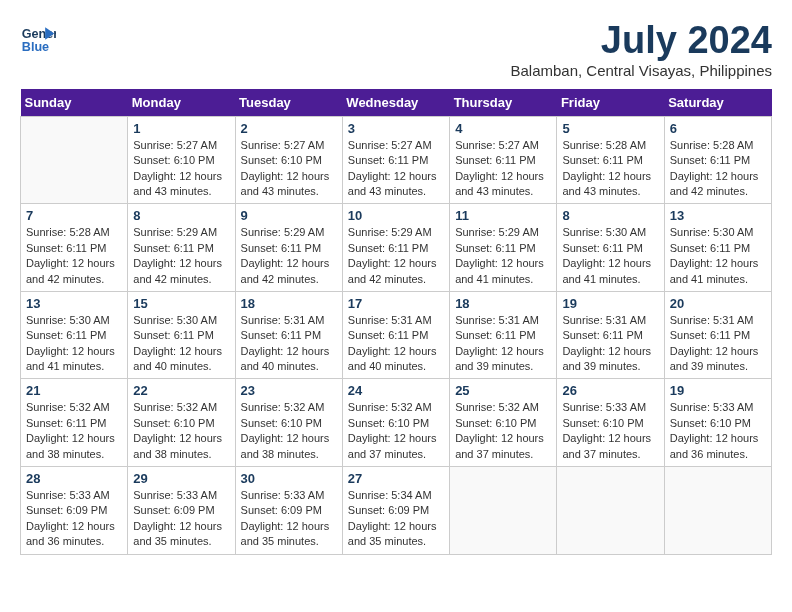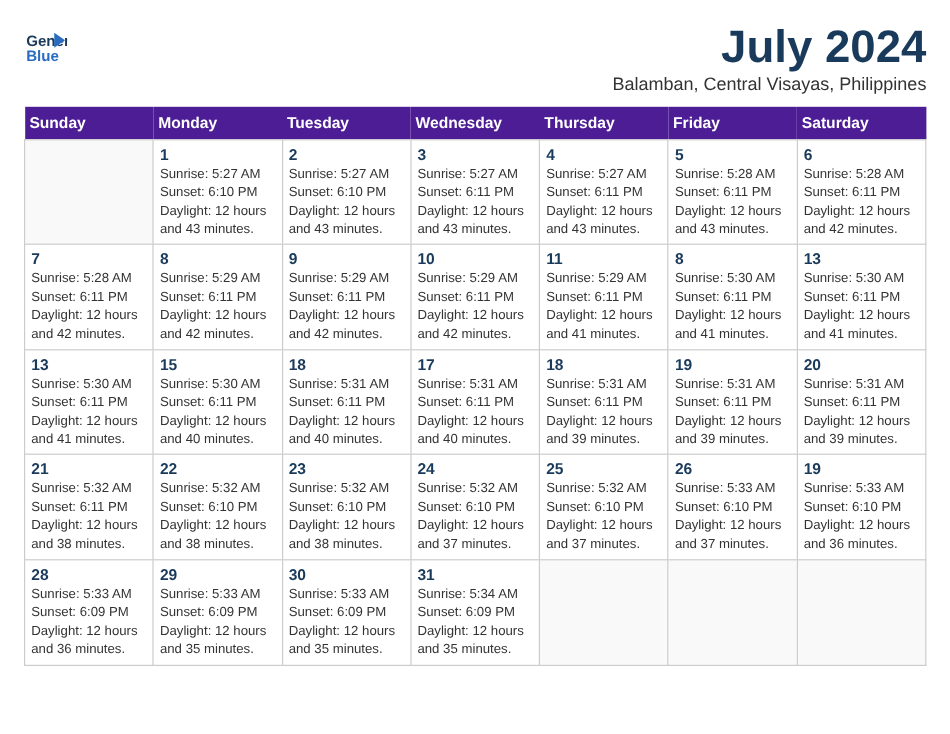--- a/index.html
+++ b/index.html
@@ -234,21 +234,21 @@
         </td>
         <td>
           <span class="day-num">29</span>
           <div class="day-info">Sunrise: 5:33 AM<br>Sunset: 6:09 PM<br>Daylight: 12 hours<br>and 35 minutes.</div>
         </td>
         <td>
           <span class="day-num">30</span>
           <div class="day-info">Sunrise: 5:33 AM<br>Sunset: 6:09 PM<br>Daylight: 12 hours<br>and 35 minutes.</div>
         </td>
         <td>
-          <span class="day-num">31</span>
+          <span class="day-num">27</span>
           <div class="day-info">Sunrise: 5:34 AM<br>Sunset: 6:09 PM<br>Daylight: 12 hours<br>and 35 minutes.</div>
         </td>
         <td class="empty-cell"></td>
         <td class="empty-cell"></td>
         <td class="empty-cell"></td>
       </tr>
     </tbody>
 </table>
 
 </body></html>

